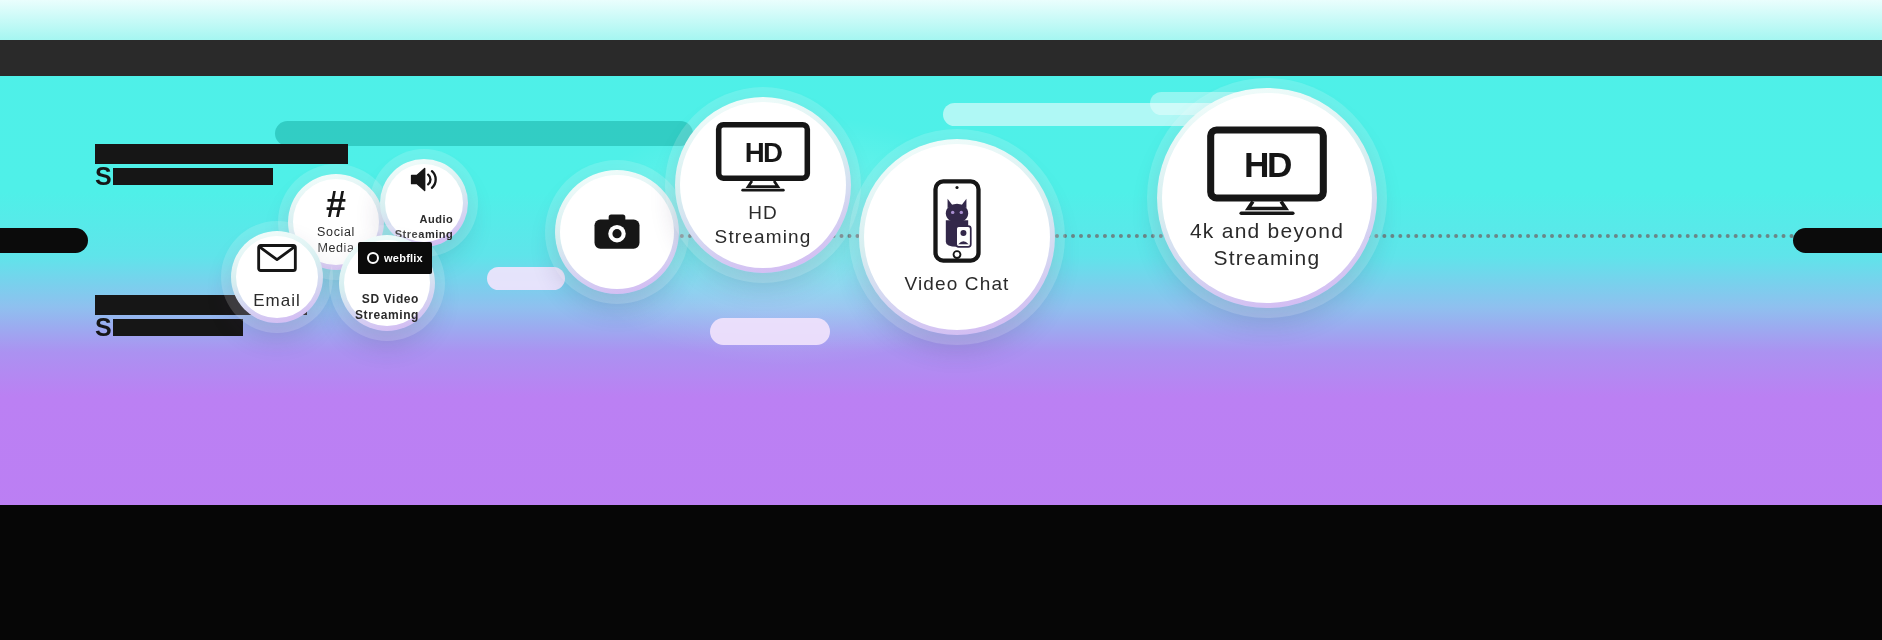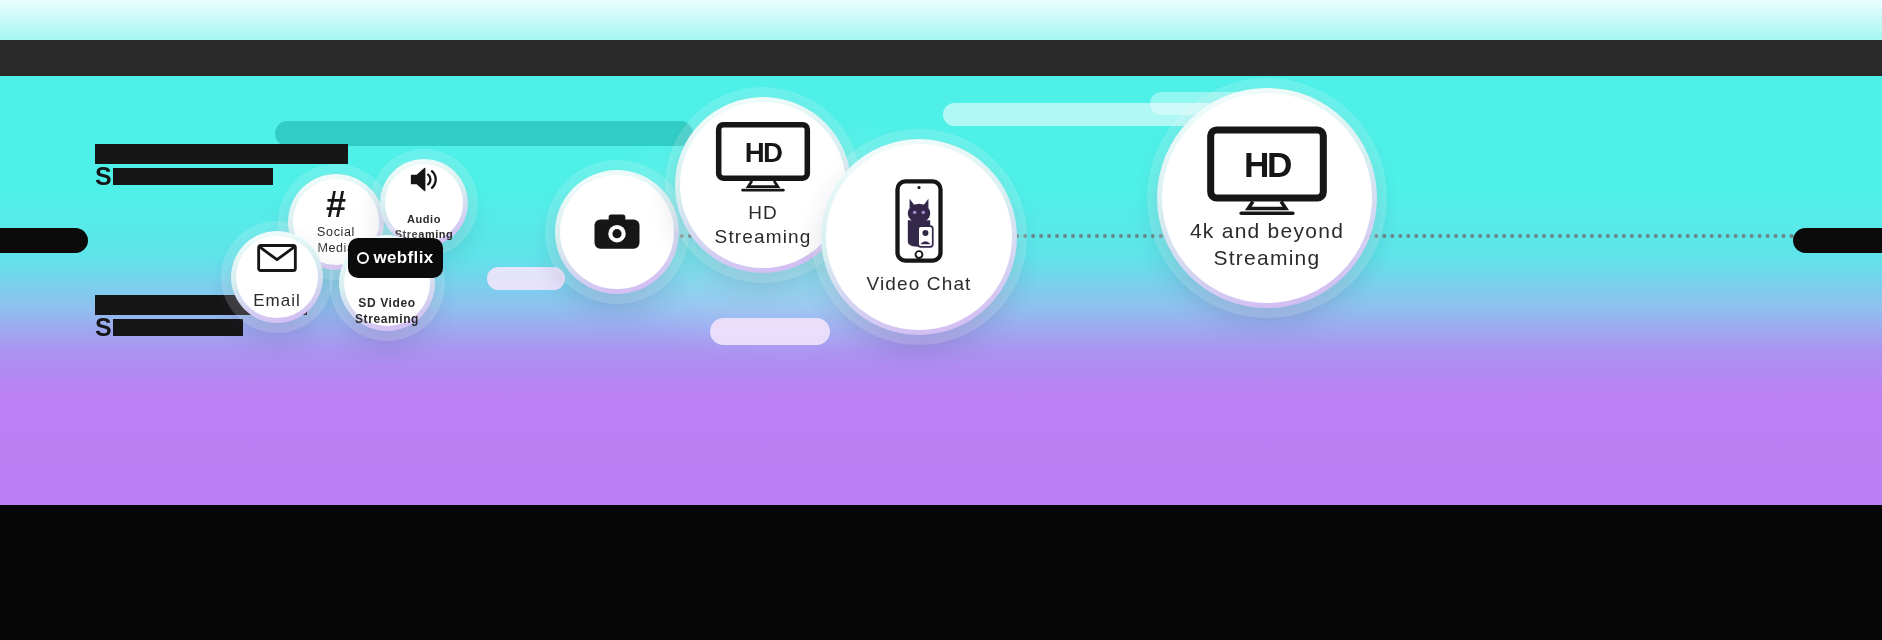--- a/index.html
+++ b/index.html
@@ -31,30 +31,30 @@
 
   
   .bubble{border-radius:50%;padding:5px;box-sizing:border-box;z-index:3;
     background:linear-gradient(165deg,#f2fdfb 5%,#d6eef0 45%,#d3b9f3 95%);
     box-shadow:0 0 0 10px rgba(255,255,255,0.16),0 14px 26px rgba(60,40,90,0.18);}
   .bubble-inner{width:100%;height:100%;border-radius:50%;background:#fff;
     display:flex;flex-direction:column;align-items:center;justify-content:center;
     text-align:center;}
   .lbl{letter-spacing:0.05em;color:#2b2b2b;}
   .lbl-sm{font-size:12.5px;font-weight:500;line-height:1.25;margin-top:2px;}
-  .lbl-sm-b{font-size:12px;font-weight:700;line-height:1.3;margin-top:18px;}
+  .lbl-sm-b{font-size:12px;font-weight:700;line-height:1.3;margin-top:18px;text-align:right;}
   .lbl-md-b{font-size:13px;font-weight:700;line-height:1.3;margin-top:6px;}
   .lbl-lg{font-size:19px;font-weight:500;line-height:1.25;margin-top:8px;letter-spacing:0.06em;}
   .lbl-xl{font-size:21px;font-weight:500;line-height:1.3;letter-spacing:0.06em;}
   .lbl-email{font-size:17px;font-weight:500;margin-top:18px;letter-spacing:0.06em;}
   .hashtag{font-size:36px;font-weight:800;line-height:1;color:#161616;}
 
-  .webflix-badge{background:#0b0b0b;color:#fff;border-radius:10px;
+  .webflix-badge{background:#0b0b0b;color:#fff;border-radius:2px;
     padding:10px 9px;display:flex;align-items:center;gap:5px;
-    font-size:17px;font-weight:700;letter-spacing:0.02em;margin-left:16px;}
+    font-size:11px;font-weight:700;letter-spacing:0.02em;margin-left:16px;}
   .wb-ring{width:8px;height:8px;border:2.2px solid #fff;border-radius:50%;display:inline-block;}
 
   .tv-text{font-family:"Liberation Sans",sans-serif;font-weight:800;
     font-size:30px;letter-spacing:-2px;fill:#161616;}
 </style>
 </head>
 <body>
 
 <div class="stage">
 
@@ -157,21 +157,21 @@
         <path d="M40 65 L36 71 L68 71 L64 65" fill="none" stroke="#161616" stroke-width="3"></path>
         <path d="M30 75 L74 75" stroke="#161616" stroke-width="3" stroke-linecap="round"></path>
       </svg>
       <div class="lbl lbl-lg">
         <div>HD</div>
         <div>Streaming</div>
       </div>
     </div>
   </div>
 
-  <div class="abs bubble" style="left:821px;top:139px;width:196px;height:196px;z-index:6;">
+  <div class="abs bubble" style="left:859px;top:139px;width:196px;height:196px;z-index:6;">
     <div class="bubble-inner">
       <svg viewBox="0 0 58 100" width="50" height="86">
         <rect x="4" y="4" width="50" height="92" rx="9" fill="#ffffff" stroke="#161616" stroke-width="5"></rect>
         <circle cx="29" cy="11" r="1.8" fill="#161616"></circle>
         <circle cx="29" cy="89" r="4" fill="none" stroke="#161616" stroke-width="2.2"></circle>
         <g fill="#33284a">
           <path d="M18 24 L24 32 L18 35 z"></path>
           <path d="M40 24 L34 32 L40 35 z"></path>
           <ellipse cx="29" cy="41" rx="13" ry="11"></ellipse>
           <path d="M16 49 h26 v25 q0 6 -13 6 t-13 -6 z"></path>

